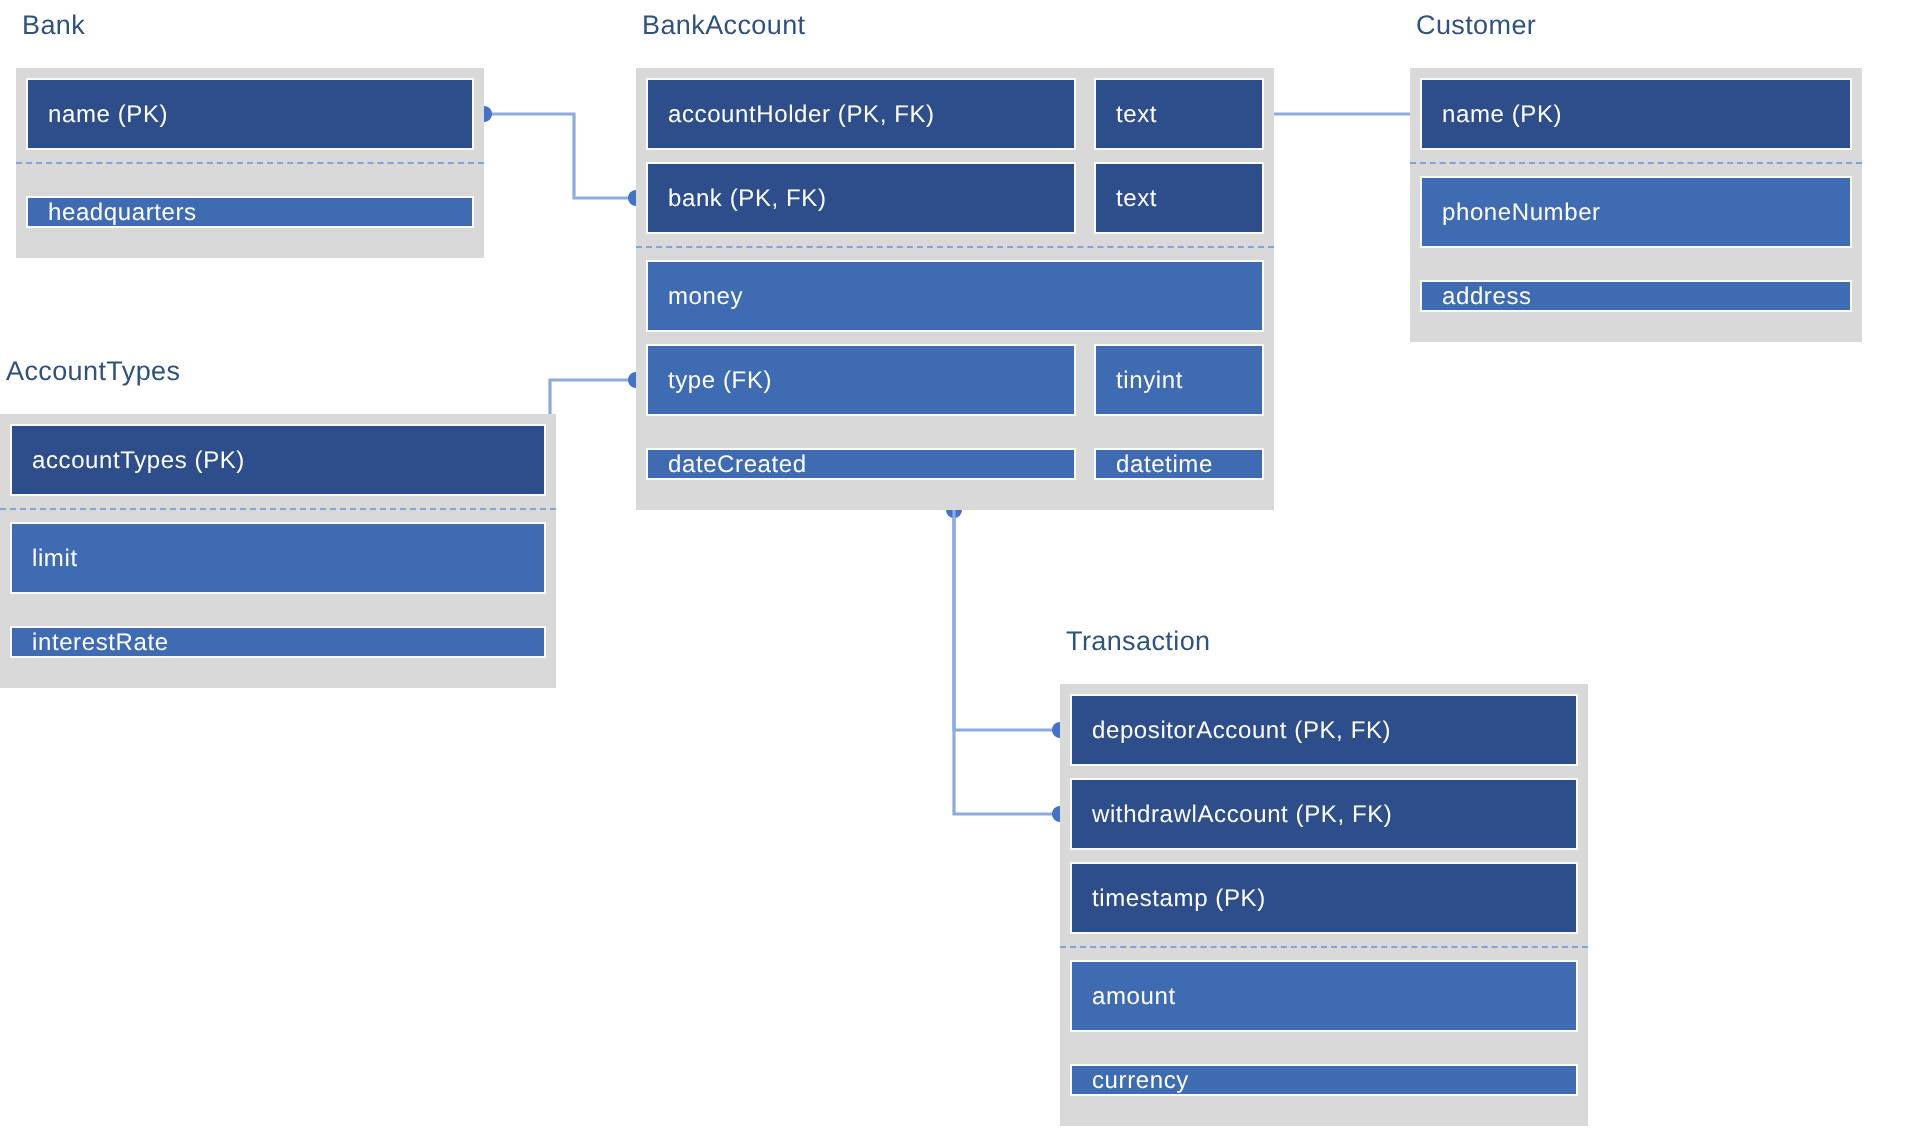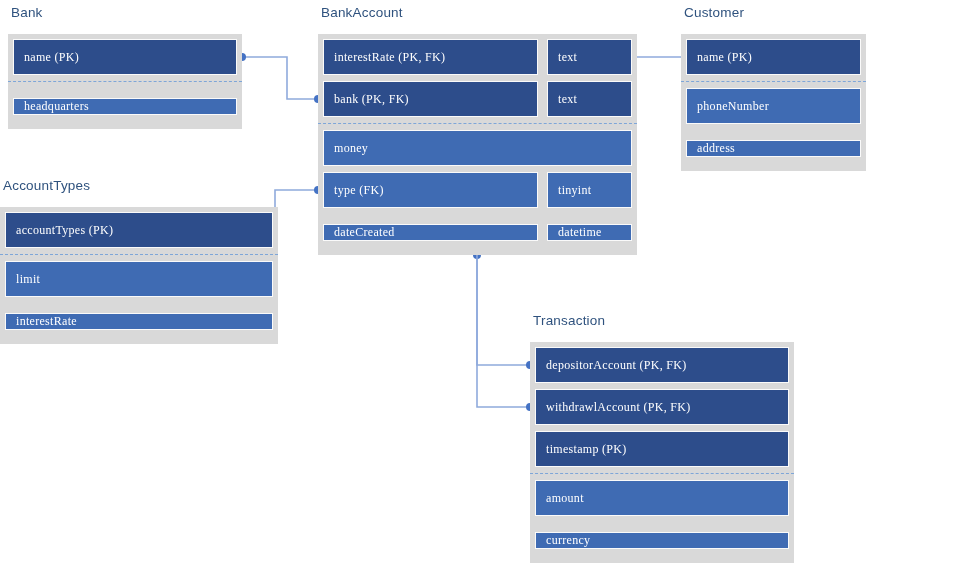--- a/index.html
+++ b/index.html
@@ -11,36 +11,36 @@
   body{
     width:963px;height:570px;position:relative;overflow:hidden;
     background:var(--canvas);
     font-family:"Liberation Sans","DejaVu Sans",sans-serif;
   }
   .entity{position:absolute;}
   .entity-title{
     font-size:13.5px;color:var(--title);line-height:16px;height:16px;
     margin:0 0 13px 3px;letter-spacing:.2px;white-space:nowrap;
   }
-  .entity-box{background:var(--table-bg);padding:5px;font-family:Liberation Serif, serif;}
+  .entity-box{background:var(--table-bg);padding:5px;}
   .row{height:36px;margin-bottom:6px;display:flex;}
   .row:last-child{margin-bottom:0;align-items:center;}
   .cell{
     flex:1;background:var(--row-field);border:1px solid var(--cell-border);
     box-sizing:border-box;color:var(--cell-text);font-size:12px;letter-spacing:.3px;
     display:flex;align-items:center;padding-left:10px;white-space:nowrap;overflow:hidden;
   }
   .pk .cell{background:var(--row-pk);}
   .two-col .name-cell{flex:0 0 215px;margin-right:9px;}
   .two-col .type-cell{flex:1;}
   .divider{border-top:1px dashed var(--divider);margin:0 -5px 6px -5px;height:0;}
   #bank{left:8px;top:5px;width:234px;}
   #accounttypes{left:0;top:178px;width:278px;}
   #bankaccount{left:318px;top:5px;width:319px;}
-  #customer{left:681px;top:5px;width:185px;}
+  #customer{left:705px;top:5px;width:226px;}
   #transaction{left:530px;top:313px;width:264px;}
   #connector-layer{position:absolute;left:0;top:0;width:963px;height:570px;pointer-events:none;}
   #connector-layer polyline{fill:none;stroke:var(--connector);stroke-width:1.6px;}
   #connector-layer circle{fill:var(--dot);stroke:none;}
 </style>
 </head>
 <body>
 
 <svg id="connector-layer" viewBox="0 0 963 570">
   <g>
@@ -95,21 +95,21 @@
     <div class="row">
       <div class="cell">interestRate</div>
     </div>
   </div>
 </div>
 
 <div class="entity" id="bankaccount">
   <div class="entity-title">BankAccount</div>
   <div class="entity-box">
     <div class="row two-col pk">
-      <div class="cell name-cell">interestRate (PK, FK)</div>
+      <div class="cell name-cell">accountHolder (PK, FK)</div>
       <div class="cell type-cell">text</div>
     </div>
     <div class="row two-col pk">
       <div class="cell name-cell">bank (PK, FK)</div>
       <div class="cell type-cell">text</div>
     </div>
     <div class="divider"></div>
     <div class="row two-col">
       <div class="cell type-cell">money</div>
     </div>

